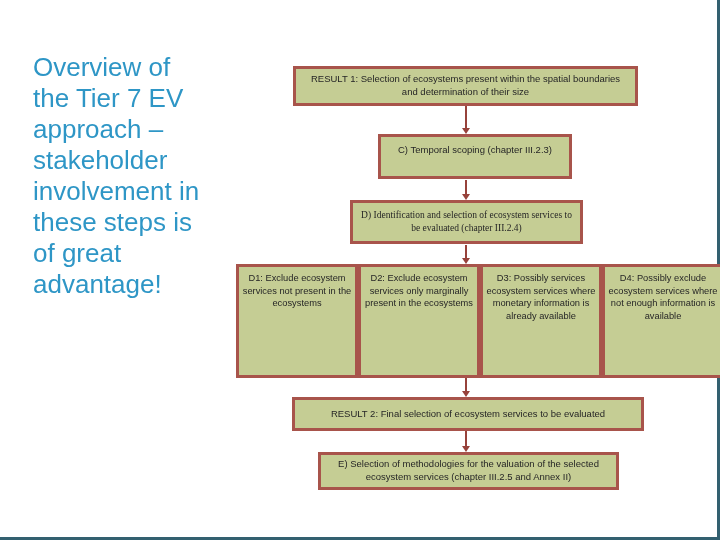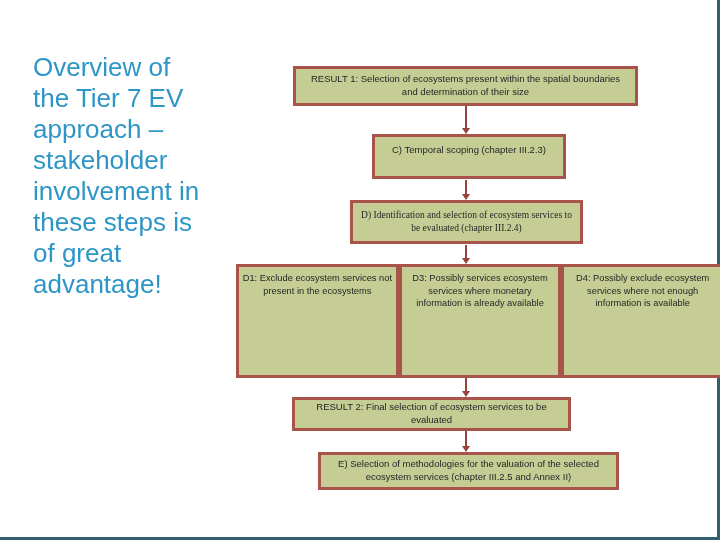--- a/index.html
+++ b/index.html
@@ -33,26 +33,26 @@
     border: 3px solid #A8544B;
     color: #262626;
     font-size: 9.5px;
     line-height: 1.35;
     text-align: center;
     display: flex;
     justify-content: center;
     padding: 2px 6px;
   }
   .box.center { align-items: center; }
-  .box.top    { align-items: flex-start; padding-top: 7px; }
+  .box.top    { align-items: flex-start; padding-top: 7px; margin-left: 6px; }
   .box.bold   { font-weight: normal; }
   .result1 { left: 293px; top: 66px;  width: 345px; height: 40px; }
   .step-c  { left: 372px; top: 134px; width: 194px; height: 45px; }
   .step-d  { left: 350px; top: 200px; width: 233px; height: 44px; font-family: Liberation Serif, serif; }
-  .result2 { left: 292px; top: 397px; width: 279px; height: 34px; }
+  .result2 { left: 292px; top: 397px; width: 352px; height: 34px; }
   .step-e  { left: 318px; top: 452px; width: 301px; height: 38px; }
   .d-row {
     position: absolute;
     left: 236px; top: 264px; width: 488px; height: 114px;
     display: flex;
   }
   .d-row .box {
     position: relative;
     flex: 1 1 0;
     font-size: 9.3px;
@@ -101,20 +101,21 @@
   <div class="box top step-c">C) Temporal scoping (chapter III.2.3)</div>
 
   <div class="arrow arrow-2"></div>
 
   <div class="box center step-d">D) Identification and selection of ecosystem services to be evaluated (chapter III.2.4)</div>
 
   <div class="arrow arrow-3"></div>
 
   <div class="d-row">
     <div class="box">D1: Exclude ecosystem services not present in the ecosystems</div>
+    <div class="box">D2: Exclude ecosystem services only marginally present in the ecosystems</div>
     <div class="box">D3: Possibly services ecosystem services where monetary information is already available</div>
     <div class="box">D4: Possibly exclude ecosystem services where not enough information is available</div>
   </div>
 
   <div class="arrow arrow-4"></div>
 
   <div class="box bold center result2">RESULT 2: Final selection of ecosystem services to be evaluated</div>
 
   <div class="arrow arrow-5"></div>
 

